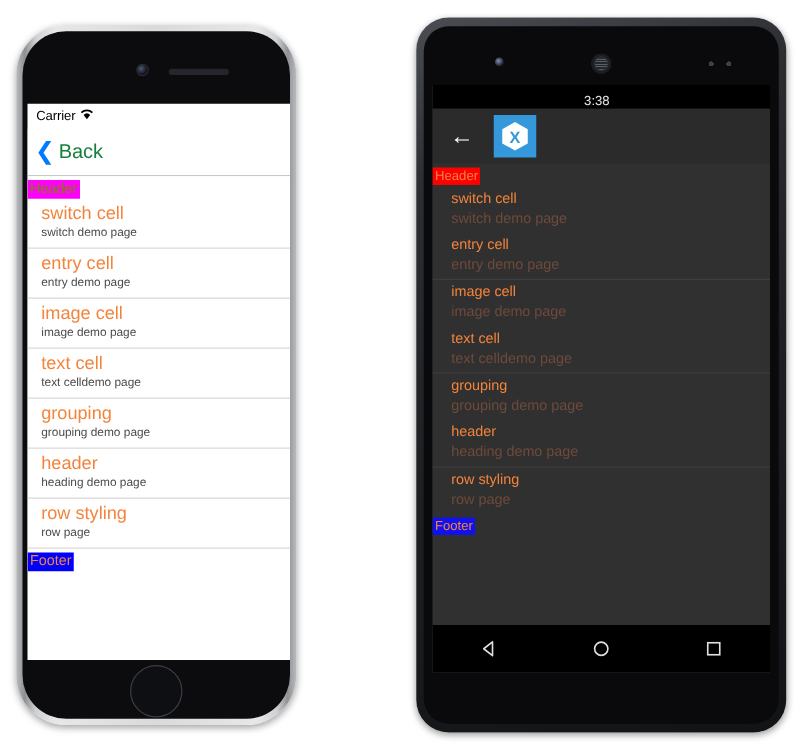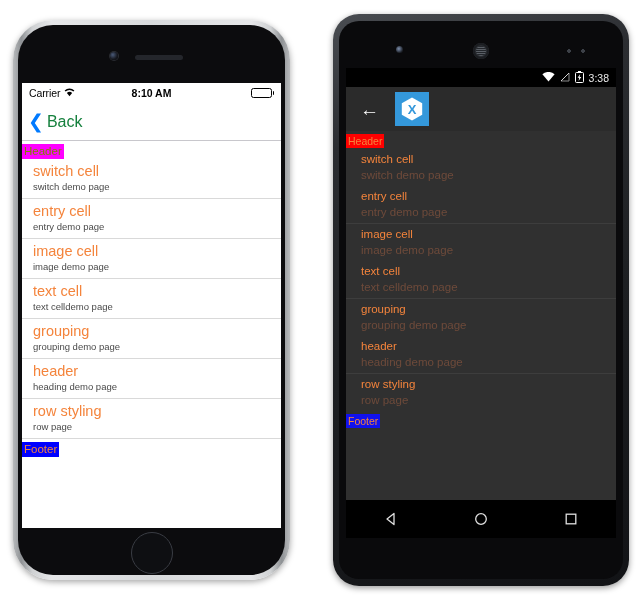--- a/index.html
+++ b/index.html
@@ -7,21 +7,21 @@
     width: 641px; height: 600px;
     background: #ffffff;
     font-family: "Liberation Sans", sans-serif;
     overflow: hidden;
   }
   .stage { position: relative; width: 641px; height: 600px; }
 
   
   .iphone {
     position: absolute; left: 13px; top: 20px;
-    width: 277px; height: 560px;
+    width: 224px; height: 560px;
     border-radius: 40px;
     background: linear-gradient(90deg,#b9bbbd 0%,#8e9194 3%,#cfd1d3 7%,#e6e7e9 14%,#d8dadc 50%,#e6e7e9 86%,#cfd1d3 93%,#8e9194 97%,#b9bbbd 100%);
     padding: 5px;
     box-shadow: 0 2px 6px rgba(0,0,0,.35);
   }
   .iphone-body {
     width: 100%; height: 100%;
     border-radius: 35px;
     background: #0c0c0e;
     position: relative;
@@ -136,21 +136,21 @@
   }
   .an-screen {
     position: absolute; left: 7px; top: 47px;
     width: 270px; height: 470px;
     background: #303030;
     overflow: hidden;
   }
   .an-status {
     height: 19px; background: #000;
     display: flex; align-items: center; justify-content: flex-end;
-    gap: 5px; padding-right: 7px; color: #e8e8e8; font-size: 10.5px;
+    gap: 5px; padding-right: 7px; color: #e8e8e8; font-size: 10.5px; flex-direction: column;
   }
   .an-appbar {
     height: 44px; background: #2b2b2b;
     display: flex; align-items: center; gap: 16px; padding-left: 14px;
   }
   .an-arrow { color: #fff; font-size: 19px; line-height: 1; cursor: pointer; }
   .xam-logo {
     width: 34px; height: 34px; background: #3498db;
     display: flex; align-items: center; justify-content: center;
   }
@@ -190,21 +190,20 @@
         <div class="ios-status">
           <span class="carrier">
             <span>Carrier</span>
             <span class="wifi-ios">
               <svg width="11" height="9" viewBox="0 0 11 9">
                   <path d="M5.5 8.3 L8.1 4.9 A3.4 3.4 0 0 0 2.9 4.9 Z" fill="#000"></path>
                   <path d="M0.6 2.5 A7.2 7.2 0 0 1 10.4 2.5 L9.4 3.6 A5.8 5.8 0 0 0 1.6 3.6 Z" fill="#000"></path>
                 </svg>
             </span>
           </span>
-          <span class="clock">8:10 AM</span>
           <span class="batt">
             <span class="batt-shell"><span class="batt-fill"></span></span>
             <span class="batt-tip"></span>
           </span>
         </div>
 
         <div class="ios-nav">
           <div class="ios-back">
             <span class="chev">❮</span>
             <span class="lbl">Back</span>

